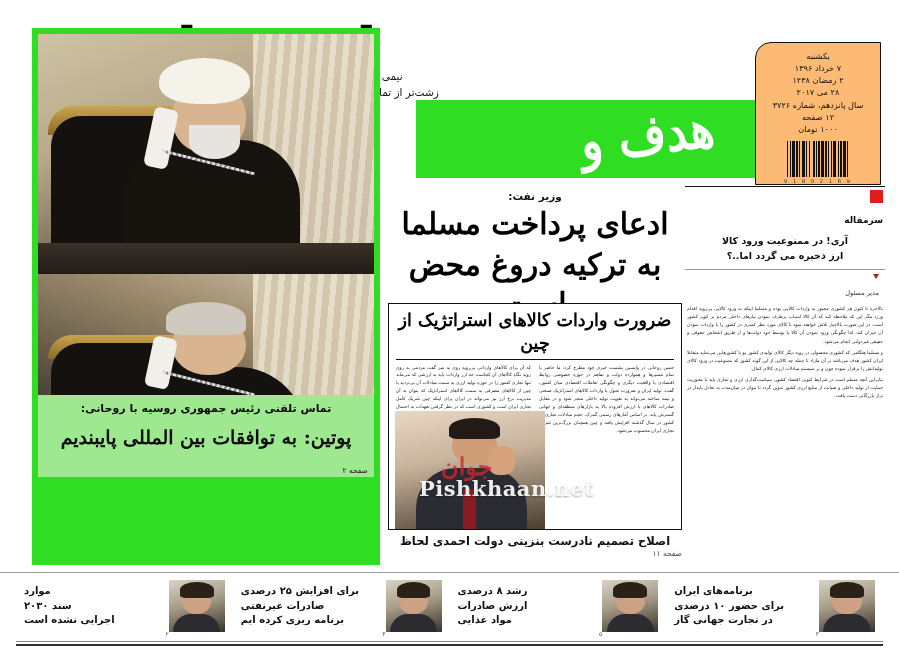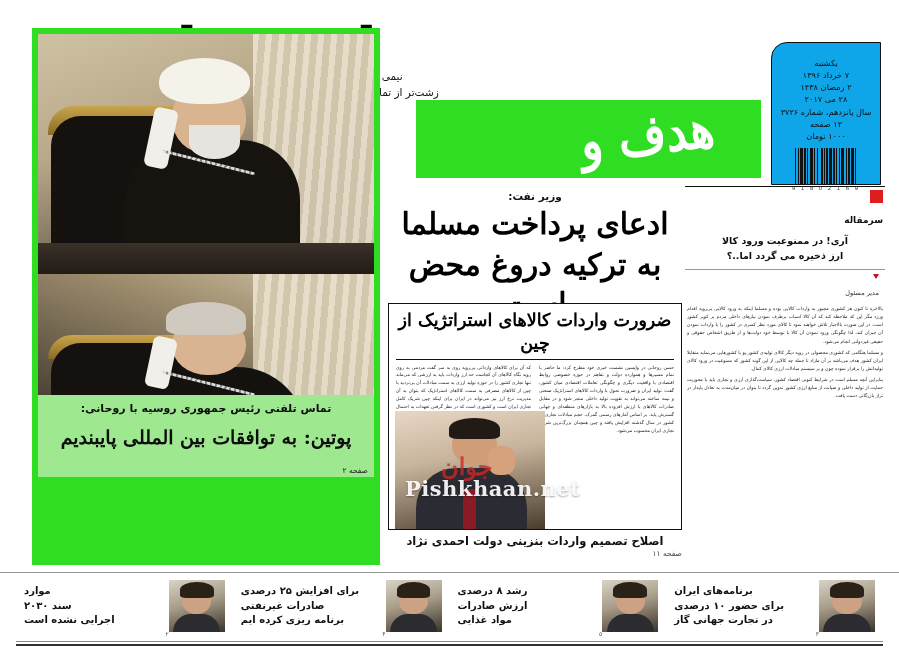--- a/index.html
+++ b/index.html
@@ -32,23 +32,23 @@
     font-size: 46px; font-weight: bold; color: #ffffff;
     transform: rotate(-6deg) scaleY(1.15); white-space: nowrap;
   }
   .slogan {
     position: absolute; right: 415px; top: 68px; width: 230px;
     text-align: center; font-size: 10.5px; line-height: 1.55; color: #111;
   }
 
   
   .datebox {
-    position: absolute; right: 18px; top: 42px; width: 110px; height: 143px;
-    border: 1.6px solid #111; border-top-left-radius: 16px; background: #0ea5e9;
-    padding: 14px 6px 4px; text-align: center;
+    position: absolute; right: 18px; top: 42px; width: 126px; height: 143px;
+    border: 1.6px solid #111; border-top-left-radius: 16px; background: #fdba74;
+    padding: 7px 6px 4px; text-align: center;
   }
   .datebox .dline { font-size: 8.2px; line-height: 1.48; color: #111; white-space: nowrap; }
   .barcode { margin-top: 6px; height: 36px; display: flex; justify-content: center; gap: 0; direction: ltr; }
   .barcode i { display: block; background: #111; height: 100%; }
   .barnum { font-size: 5.2px; letter-spacing: 2px; color: #333; direction: ltr; margin-top: 1px; }
 
   
   .photo-frame {
     position: absolute; left: 32px; top: 28px; width: 348px; height: 537px;
     border: 6px solid #2fdd22; background: #2fdd22;
@@ -121,21 +121,21 @@
     background:#cf9d78; border-radius:48%; }
   .apf-hair { position:absolute; left:36%; top:6%; width:34%; height:18%;
     background:#221a14; border-radius:50% 50% 18% 18%; }
   .apf-suit { position:absolute; left:14%; bottom:0; width:74%; height:52%;
     background:#2b2b33; border-radius:40px 40px 0 0; }
   .apf-tie { position:absolute; left:45%; bottom:0; width:9%; height:34%;
     background:#8a1b24; }
   .apf-hand { position:absolute; left:62%; top:30%; width:18%; height:24%;
     background:#d6a27c; border-radius:40%; }
   .watermark {
-    position: absolute; left: 10px; bottom: 28px; width: 200px;
+    position: absolute; left: 24px; bottom: 28px; width: 200px;
     font-family: "DejaVu Serif", serif; font-size: 21px; font-weight: bold;
     color: rgba(255,255,255,.92); direction: ltr; letter-spacing: .5px;
     text-shadow: 0 1px 2px rgba(0,0,0,.35);
   }
   .watermark-fa {
     position: absolute; left: 46px; bottom: 48px;
     font-size: 24px; font-weight: bold; color: rgba(206,40,40,.78);
     font-family: "DejaVu Serif", serif;
   }
 
@@ -299,21 +299,21 @@
       <div class="apf-head"></div>
       <div class="apf-hair"></div>
       <div class="apf-tie"></div>
       <div class="apf-hand"></div>
       <div class="watermark-fa">جوان</div>
       <div class="watermark">Pishkhaan.net</div>
     </div>
   </div>
 
   <div class="center-caption">
-    <span>اصلاح تصمیم واردات بنزینی دولت احمدی نژاد</span>
+    <span>اصلاح تصمیم نادرست بنزینی دولت احمدی لحاظ</span>
     <span class="pg">صفحه ۱۱</span>
   </div>
 
   <div class="sidebar">
     <div class="sb-top-rule"></div>
     <div class="sb-tag">
       <div class="sq"></div>
       <span>سرمقاله</span>
     </div>
     <div class="sb-title">

